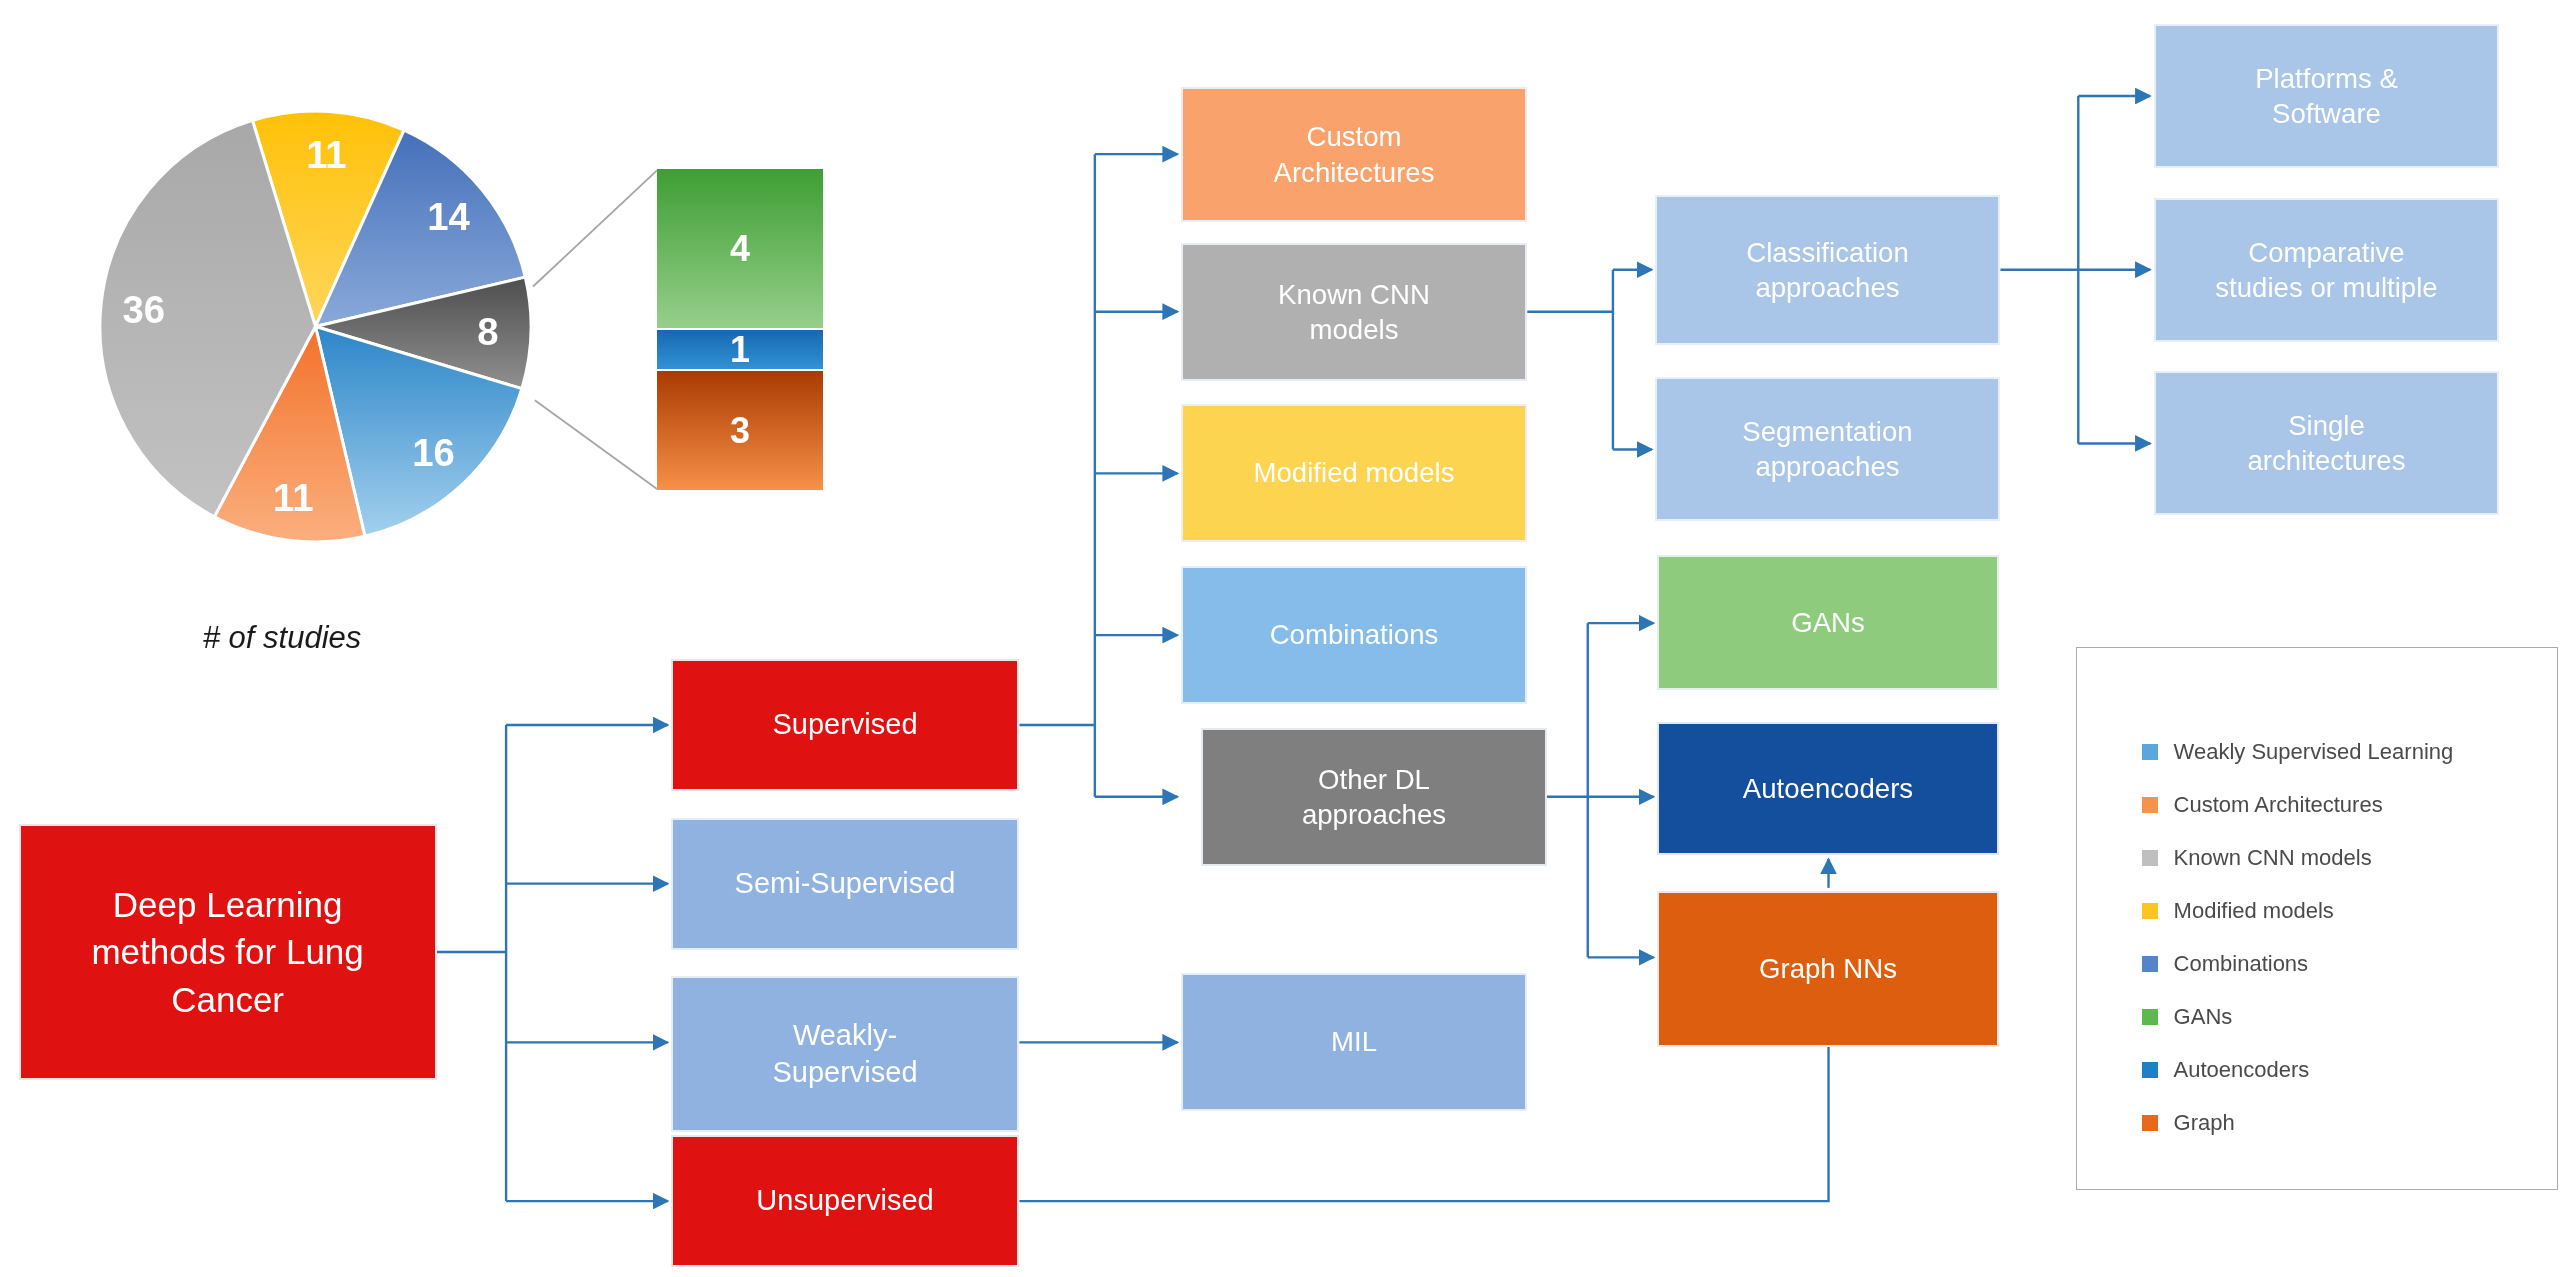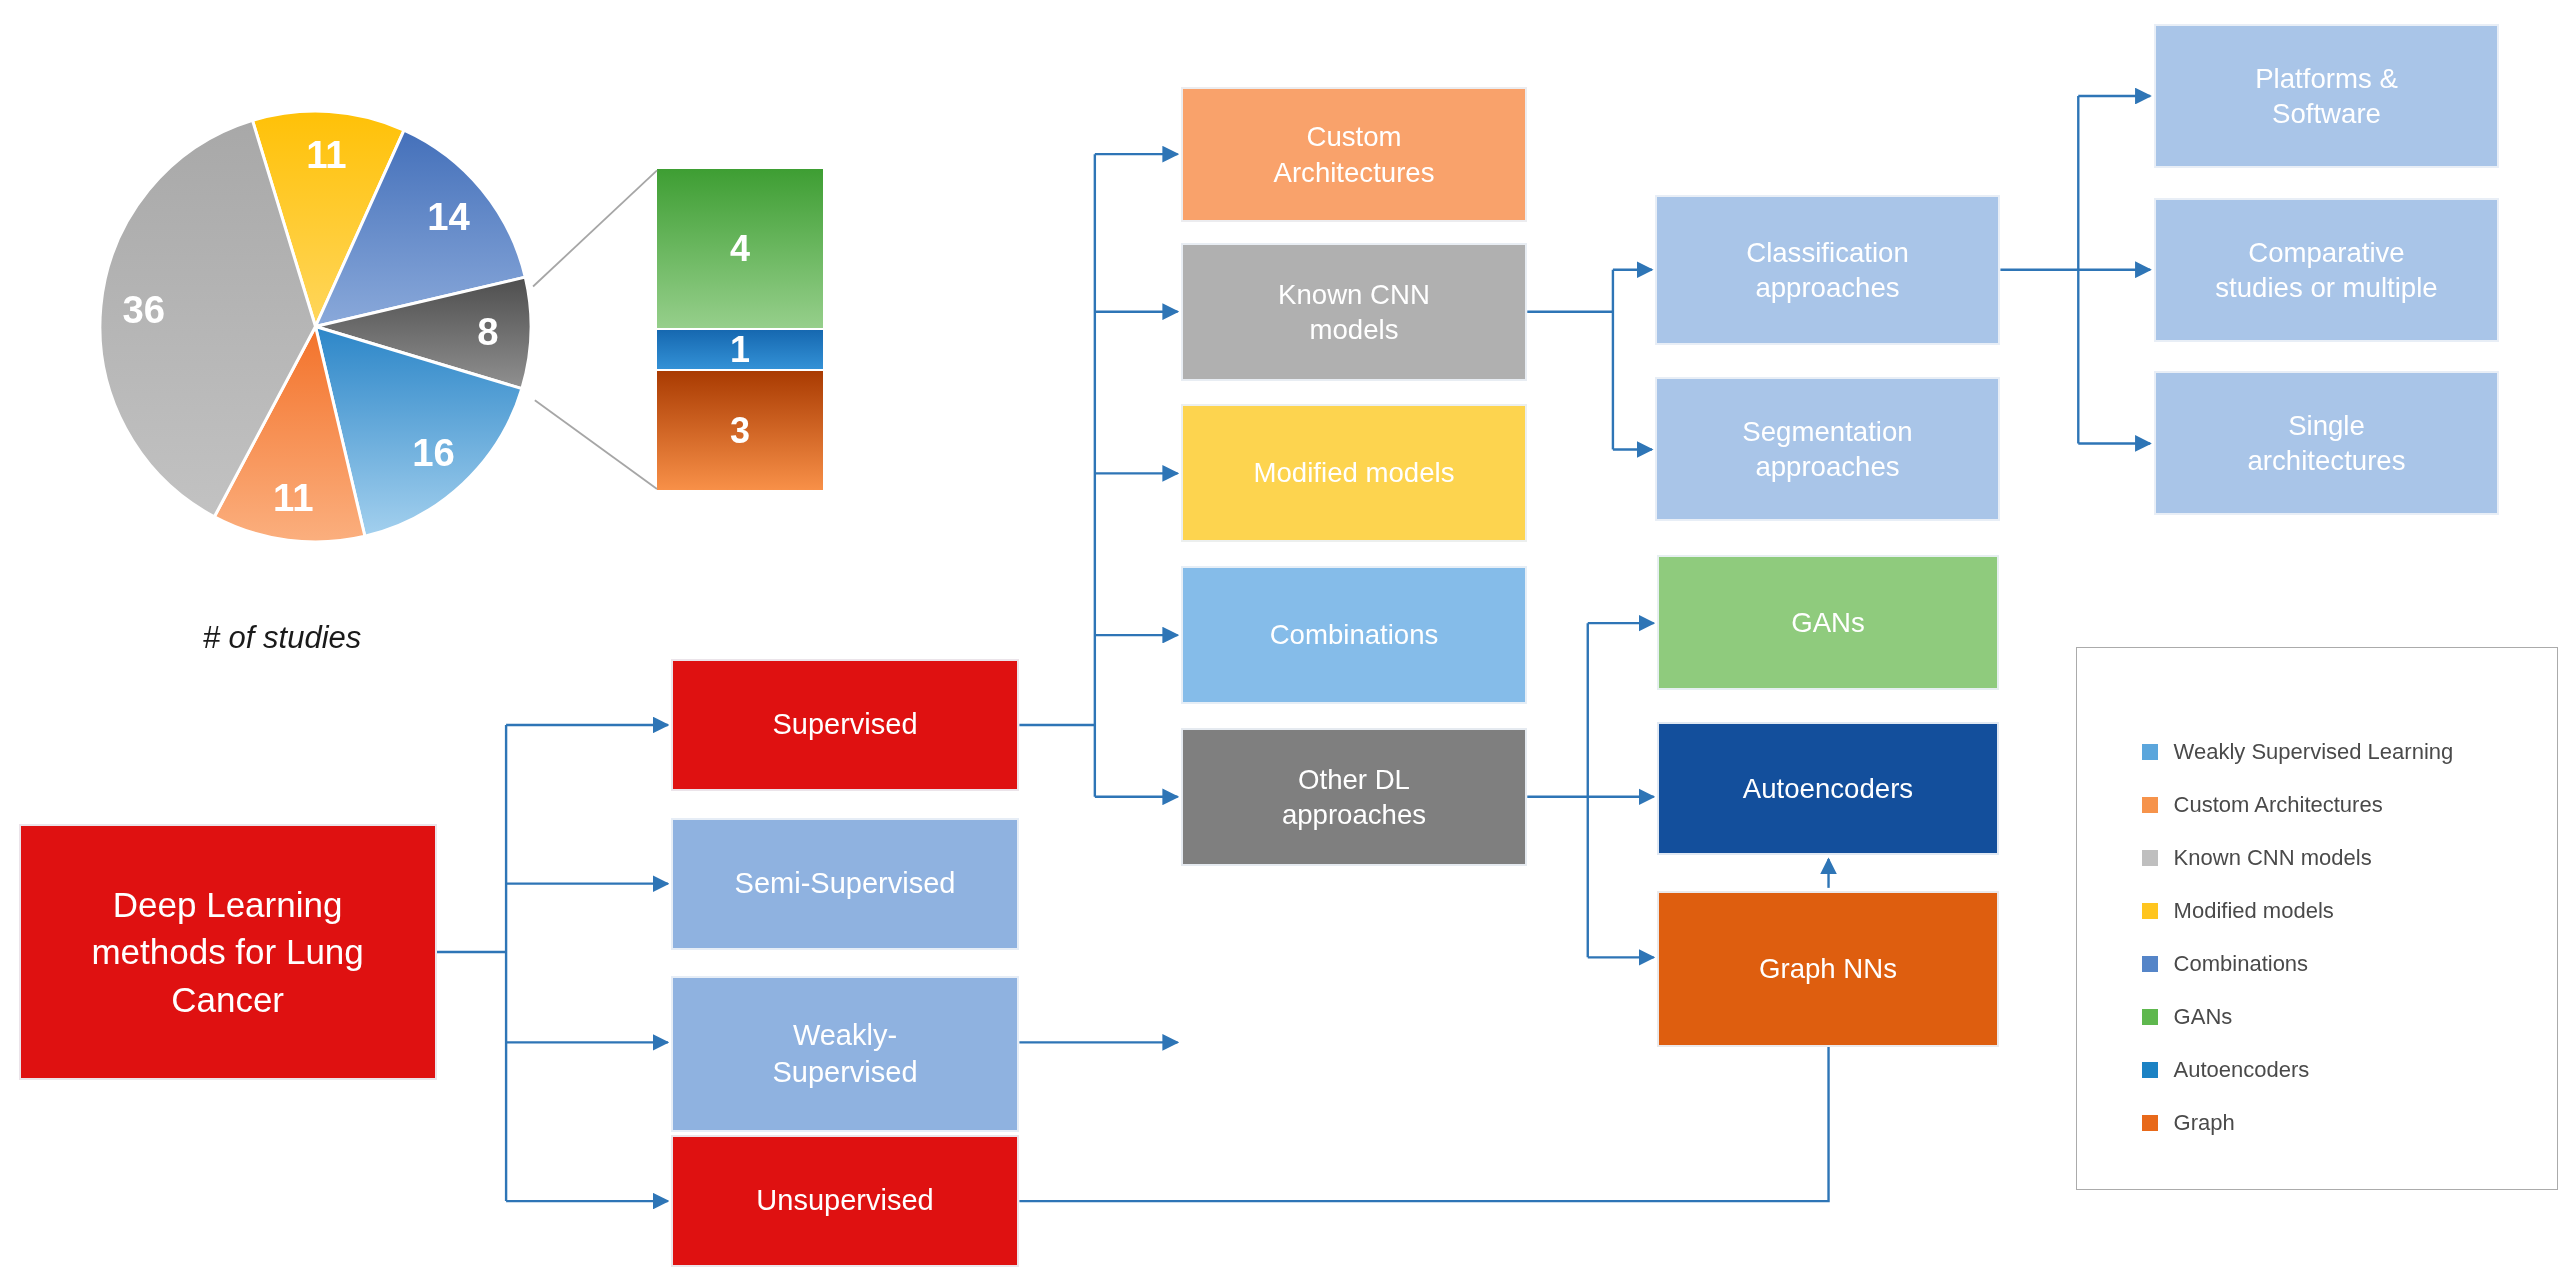--- a/index.html
+++ b/index.html
@@ -13,21 +13,21 @@
     white-space:pre-line;box-sizing:border-box;border:2.4px solid rgba(235,240,247,.95);
   }
   .f46{font-size:27.6px;} .f48{font-size:29px;} .f58{font-size:35px;line-height:1.35;}
   .red{background:#DF1111;}
   .blue-med{background:#8FB2E0;}
   .blue-light{background:#A9C5E8;}
   .orange-box{background:#F9A26B;}
   .gray-light{background:#B0B0B0;}
   .yellow-box{background:#FDD44F;}
   .blue-sky{background:#85BCE9;}
-  .gray-dark{background:#7F7F7F;}
+  .gray-dark{background:#7F7F7F;margin-left:20px;}
   .green-box{background:#8FCB7D;}
   .blue-deep{background:#134F9C;}
   .orange-deep{background:#DE5E0F;}
 
   
   #root-node{left:18.6px;top:824px;width:418px;height:256px;}
   #node-supervised{left:671px;top:659px;width:348px;height:132px;}
   #node-semi{left:671px;top:818px;width:348px;height:132px;}
   #node-weakly{left:671px;top:976px;width:348px;height:156px;}
   #node-unsupervised{left:671px;top:1135px;width:348px;height:132px;}
@@ -195,20 +195,21 @@
   <div class="node red f48" id="node-unsupervised">Unsupervised</div>
 
   <div class="node gray-light f46" id="node-knowncnn">Known CNN
 models</div>
   <div class="node orange-box f46" id="node-custom">Custom
 Architectures</div>
   <div class="node yellow-box f46" id="node-modified">Modified models</div>
   <div class="node blue-sky f46" id="node-combinations">Combinations</div>
   <div class="node gray-dark f46" id="node-otherdl">Other DL
 approaches</div>
+  <div class="node blue-med f46" id="node-mil">MIL</div>
 
   <div class="node blue-light f46" id="node-classification">Classification
 approaches</div>
   <div class="node blue-light f46" id="node-segmentation">Segmentation
 approaches</div>
 
   <div class="node blue-light f46" id="node-platforms">Platforms &amp;
 Software</div>
   <div class="node blue-light f46" id="node-comparative">Comparative
 studies or multiple</div>

